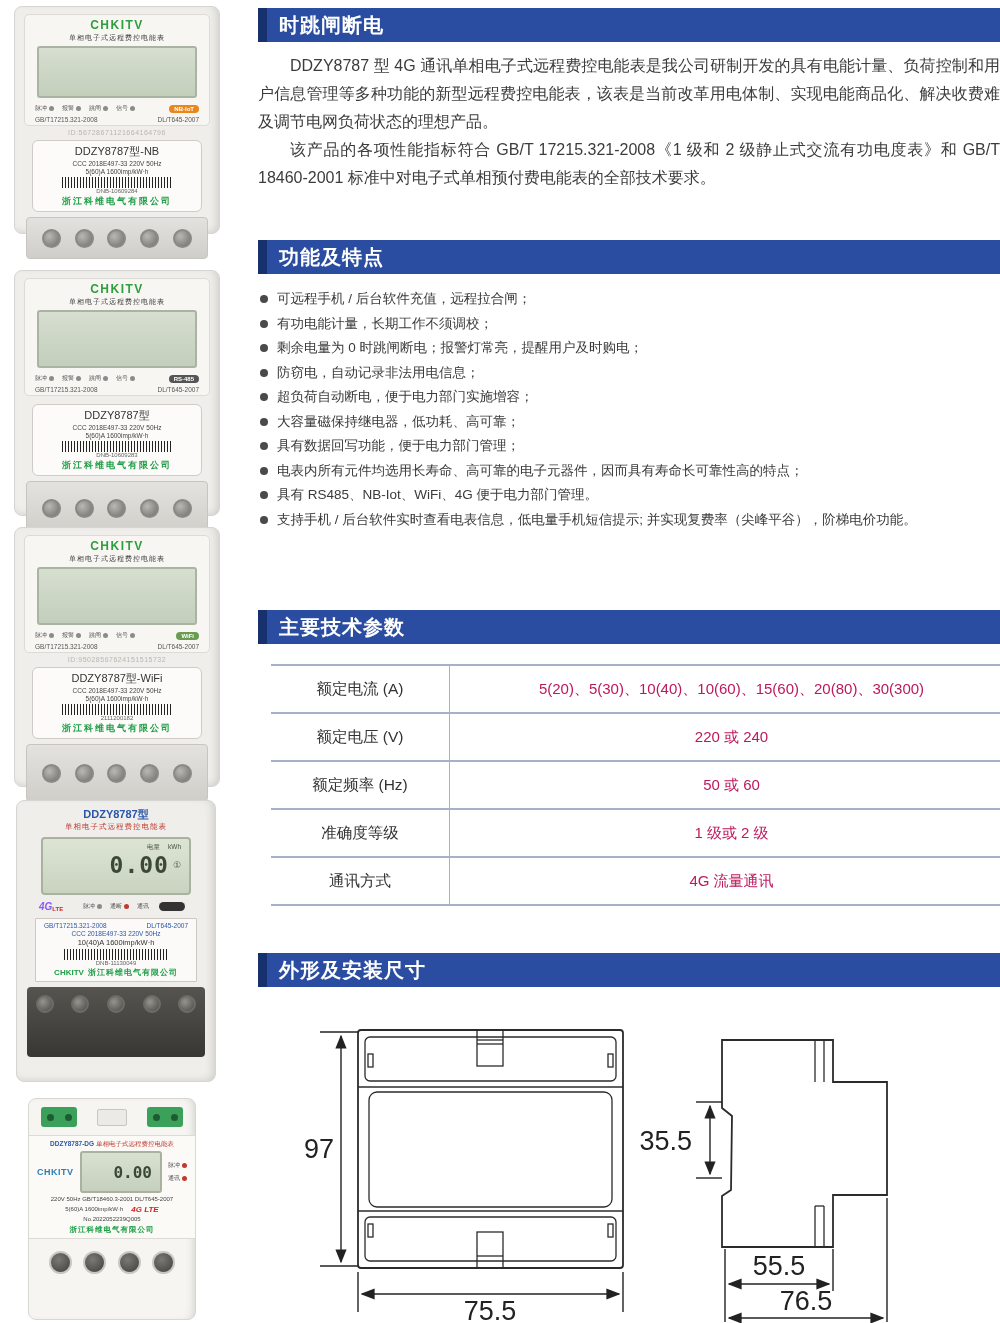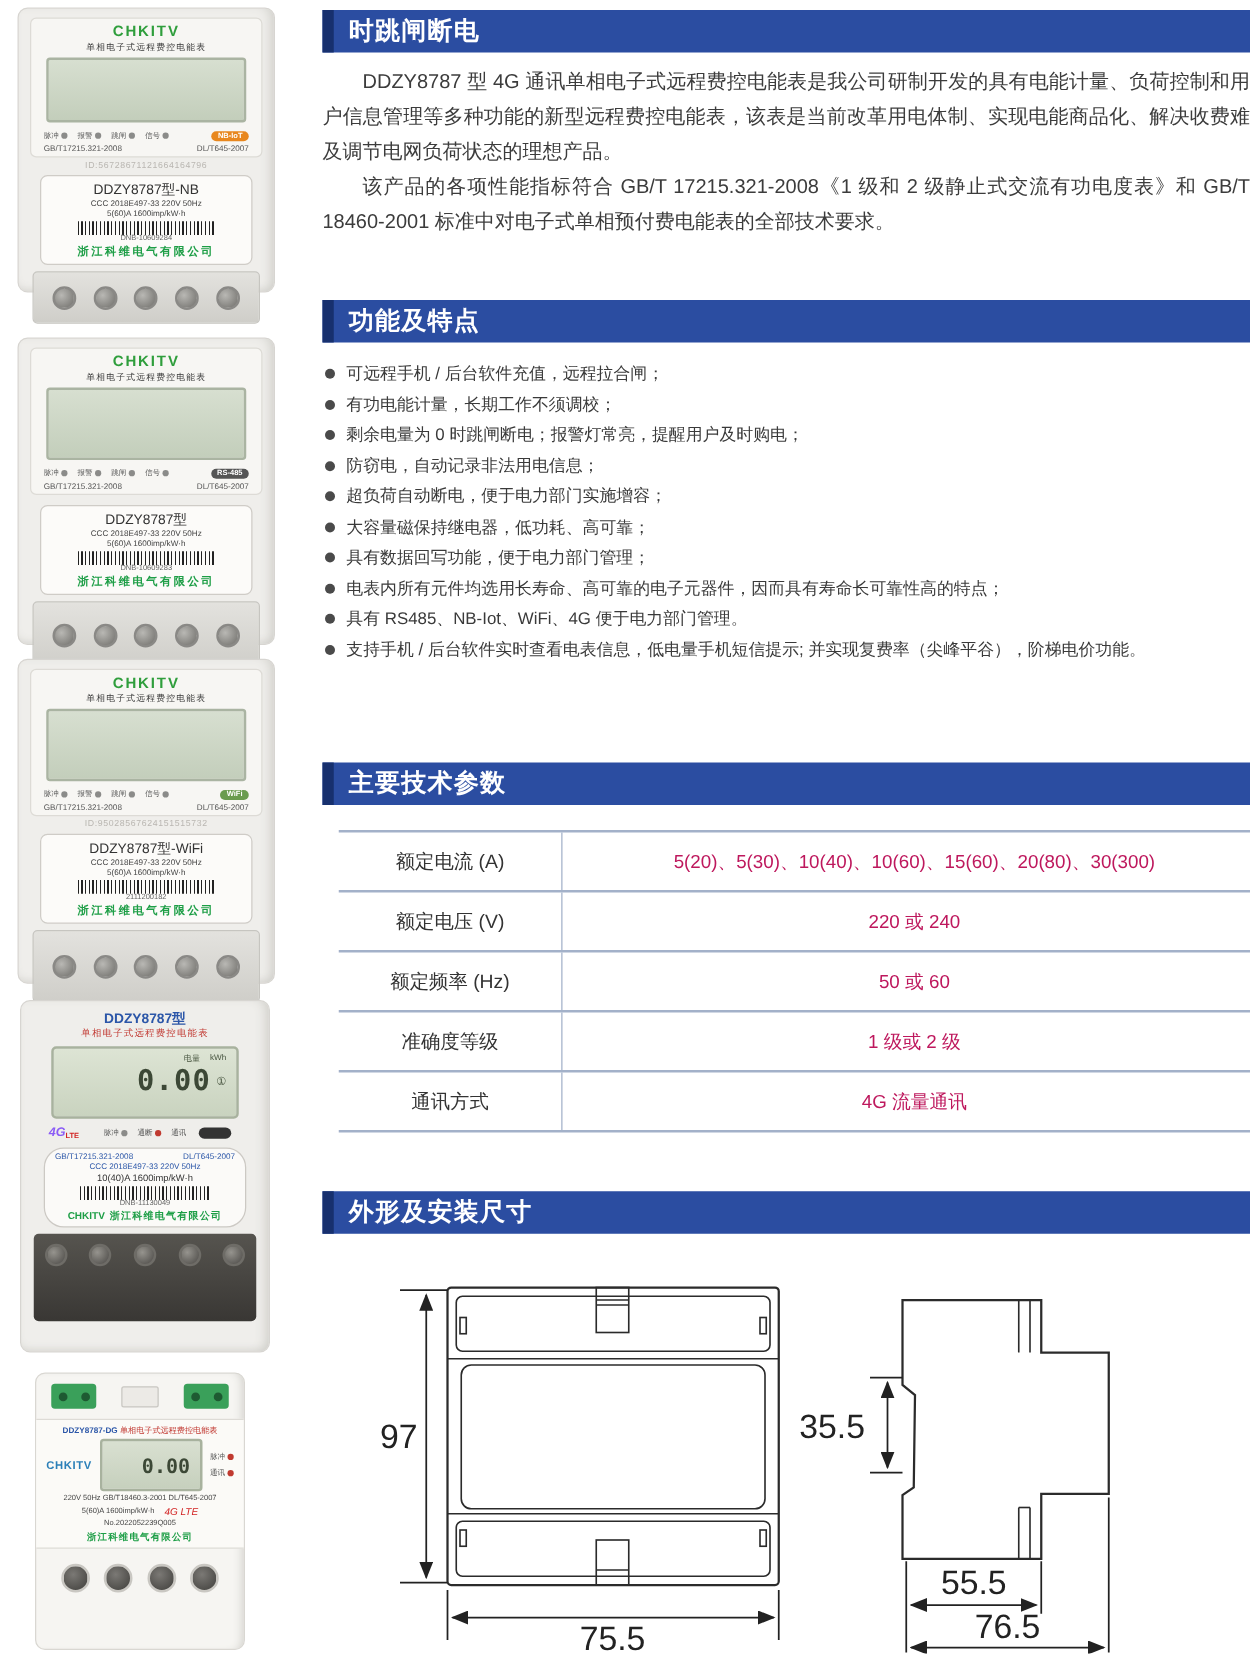--- a/index.html
+++ b/index.html
@@ -77,21 +77,21 @@
     border:2px solid #a8b29e;border-radius:4px;padding:4px 8px;box-sizing:border-box;}
   .m4lcdtop{display:flex;justify-content:flex-end;gap:8px;font-size:6.5px;color:#47543f;}
   .m4valrow{display:flex;align-items:center;justify-content:flex-end;gap:4px;}
   .m4val{font-size:23px;font-weight:bold;color:#3c4836;font-family:"DejaVu Sans Mono",monospace;letter-spacing:1px;}
   .m4mark{font-size:9px;color:#47543f;}
   .m4row{display:flex;align-items:center;margin:1px 14px 2px;height:15px;}
   .logo4g{color:#8b5cf6;font-weight:bold;font-size:10px;font-style:italic;}
   .logo4gsub{color:#d22323;font-size:6px;font-weight:bold;margin-right:auto;margin-top:4px;}
   .inddot.red{background:#c03a30;}
   .pill{width:26px;height:9px;background:#333;border-radius:5px;margin-left:8px;}
-  .m4plate{margin:4px 10px;background:#fbfaf8;border:1px solid #ccc9c4;border-radius:16px;padding:3px 8px;}
+  .m4plate{margin:4px 10px;background:#fbfaf8;border:1px solid #ccc9c4;border-radius:1px;padding:3px 8px;}
   .m4pr1{display:flex;justify-content:space-between;font-size:6.5px;color:#2b56a8;}
   .m4pr2{text-align:center;font-size:6.5px;color:#2b56a8;margin-top:1px;}
   .m4pr3{text-align:center;font-size:7.5px;color:#333;margin-top:1px;}
   .m4comp{display:flex;justify-content:center;gap:4px;align-items:baseline;margin-top:1px;}
   .m4comp .b{color:#1d9e46;font-weight:bold;font-size:8px;}
   .m4comp .c{color:#1d9e46;font-weight:bold;font-size:8px;letter-spacing:1px;}
   .m4terms{margin:5px 2px 0;height:62px;background:linear-gradient(180deg,#56544f,#393734);
     border-radius:4px;display:flex;align-items:flex-start;justify-content:space-around;padding-top:8px;}
   .screw.dark{border-color:#6e6c67;background:radial-gradient(circle at 35% 35%,#96948e,#4a4845);width:14px;height:14px;}
 
@@ -109,21 +109,21 @@
   .m5head .na{color:#c23b34;}
   .m5mid{display:flex;align-items:center;gap:6px;margin-top:2px;}
   .m5logo{color:#2b7fb8;font-weight:bold;font-size:9px;letter-spacing:.5px;}
   .m5lcd{flex:1;height:38px;background:linear-gradient(#d9e0d1,#c6d0bd);border:2px solid #a8b29e;
     border-radius:3px;display:flex;align-items:center;justify-content:flex-end;padding-right:8px;}
   .m5val{font-size:16px;font-weight:bold;color:#3c4836;font-family:"DejaVu Sans Mono",monospace;}
   .m5dots{display:flex;flex-direction:column;gap:4px;}
   .m5dg{display:flex;align-items:center;gap:2px;font-size:6px;color:#555;}
   .m5lines{font-size:6px;color:#444;text-align:center;line-height:1.45;margin-top:2px;}
   .m5l2{display:flex;align-items:center;justify-content:center;gap:8px;}
-  .m5g4{color:#d22323;font-weight:normal;font-size:8px;font-style:italic;}
+  .m5g4{color:#d22323;font-weight:bold;font-size:8px;font-style:italic;}
   .m5comp{text-align:center;color:#1d9e46;font-weight:bold;font-size:7.5px;letter-spacing:1px;margin-top:1px;}
   .m5bottom{height:48px;display:flex;align-items:center;justify-content:space-around;padding:0 14px;}
   .hole{width:19px;height:19px;border-radius:50%;background:radial-gradient(circle at 40% 35%,#7b7975,#3f3e3b);
     border:2px solid #c9c7c2;}
 </style>
 </head>
 <body>
 
 <div class="meter" id="m1">
   <div class="mbody">

